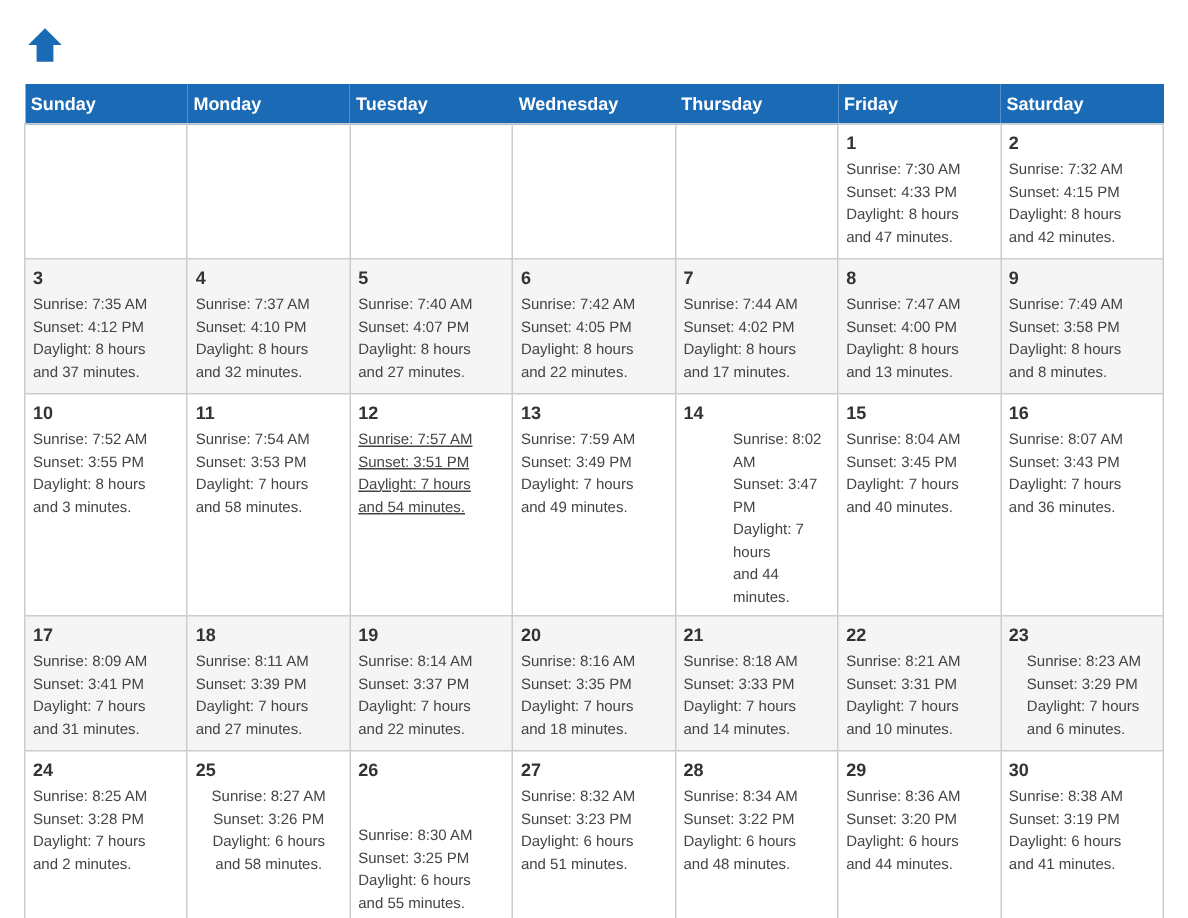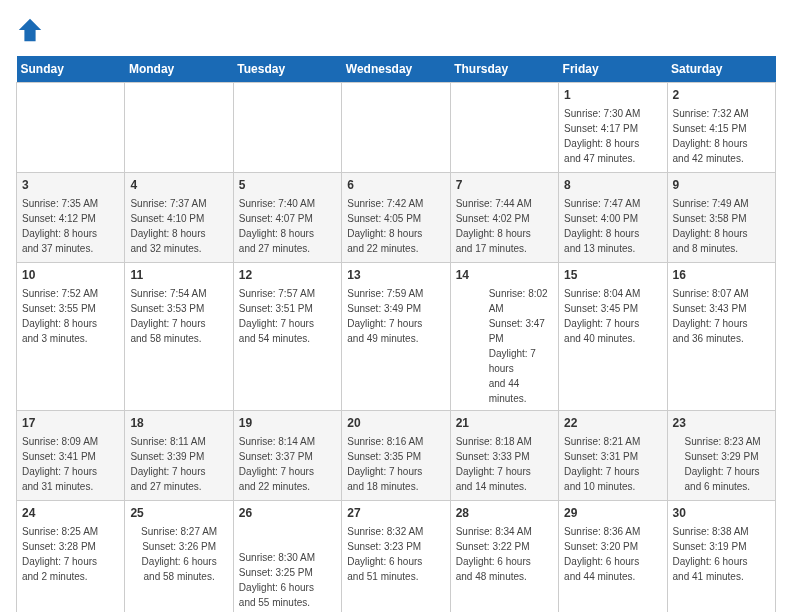--- a/index.html
+++ b/index.html
@@ -125,21 +125,21 @@
   <tbody id="calendar-body">
   <tr>
         <td class="empty-cell"></td>
         <td class="empty-cell"></td>
         <td class="empty-cell"></td>
         <td class="empty-cell"></td>
         <td class="empty-cell"></td>
         <td>
           <span class="day-num">1</span>
           <div class="day-info" style="white-space: pre-line;">Sunrise: 7:30 AM
-Sunset: 4:17 PM
+Sunset: 4:33 PM
 Daylight: 8 hours
 and 47 minutes.</div>
         </td>
         <td>
           <span class="day-num">2</span>
           <div class="day-info" style="white-space: pre-line;">Sunrise: 7:32 AM
 Sunset: 4:15 PM
 Daylight: 8 hours
 and 42 minutes.</div>
         </td>
@@ -205,21 +205,21 @@
         </td>
         <td>
           <span class="day-num">11</span>
           <div class="day-info" style="white-space: pre-line;">Sunrise: 7:54 AM
 Sunset: 3:53 PM
 Daylight: 7 hours
 and 58 minutes.</div>
         </td>
         <td>
           <span class="day-num">12</span>
-          <div class="day-info" style="white-space: pre-line;">Sunrise: 7:57 AM
+          <div class="day-info" style="white-space: pre-line; text-decoration: underline;">Sunrise: 7:57 AM
 Sunset: 3:51 PM
 Daylight: 7 hours
 and 54 minutes.</div>
         </td>
         <td>
           <span class="day-num">13</span>
           <div class="day-info" style="white-space: pre-line;">Sunrise: 7:59 AM
 Sunset: 3:49 PM
 Daylight: 7 hours
 and 49 minutes.</div>

